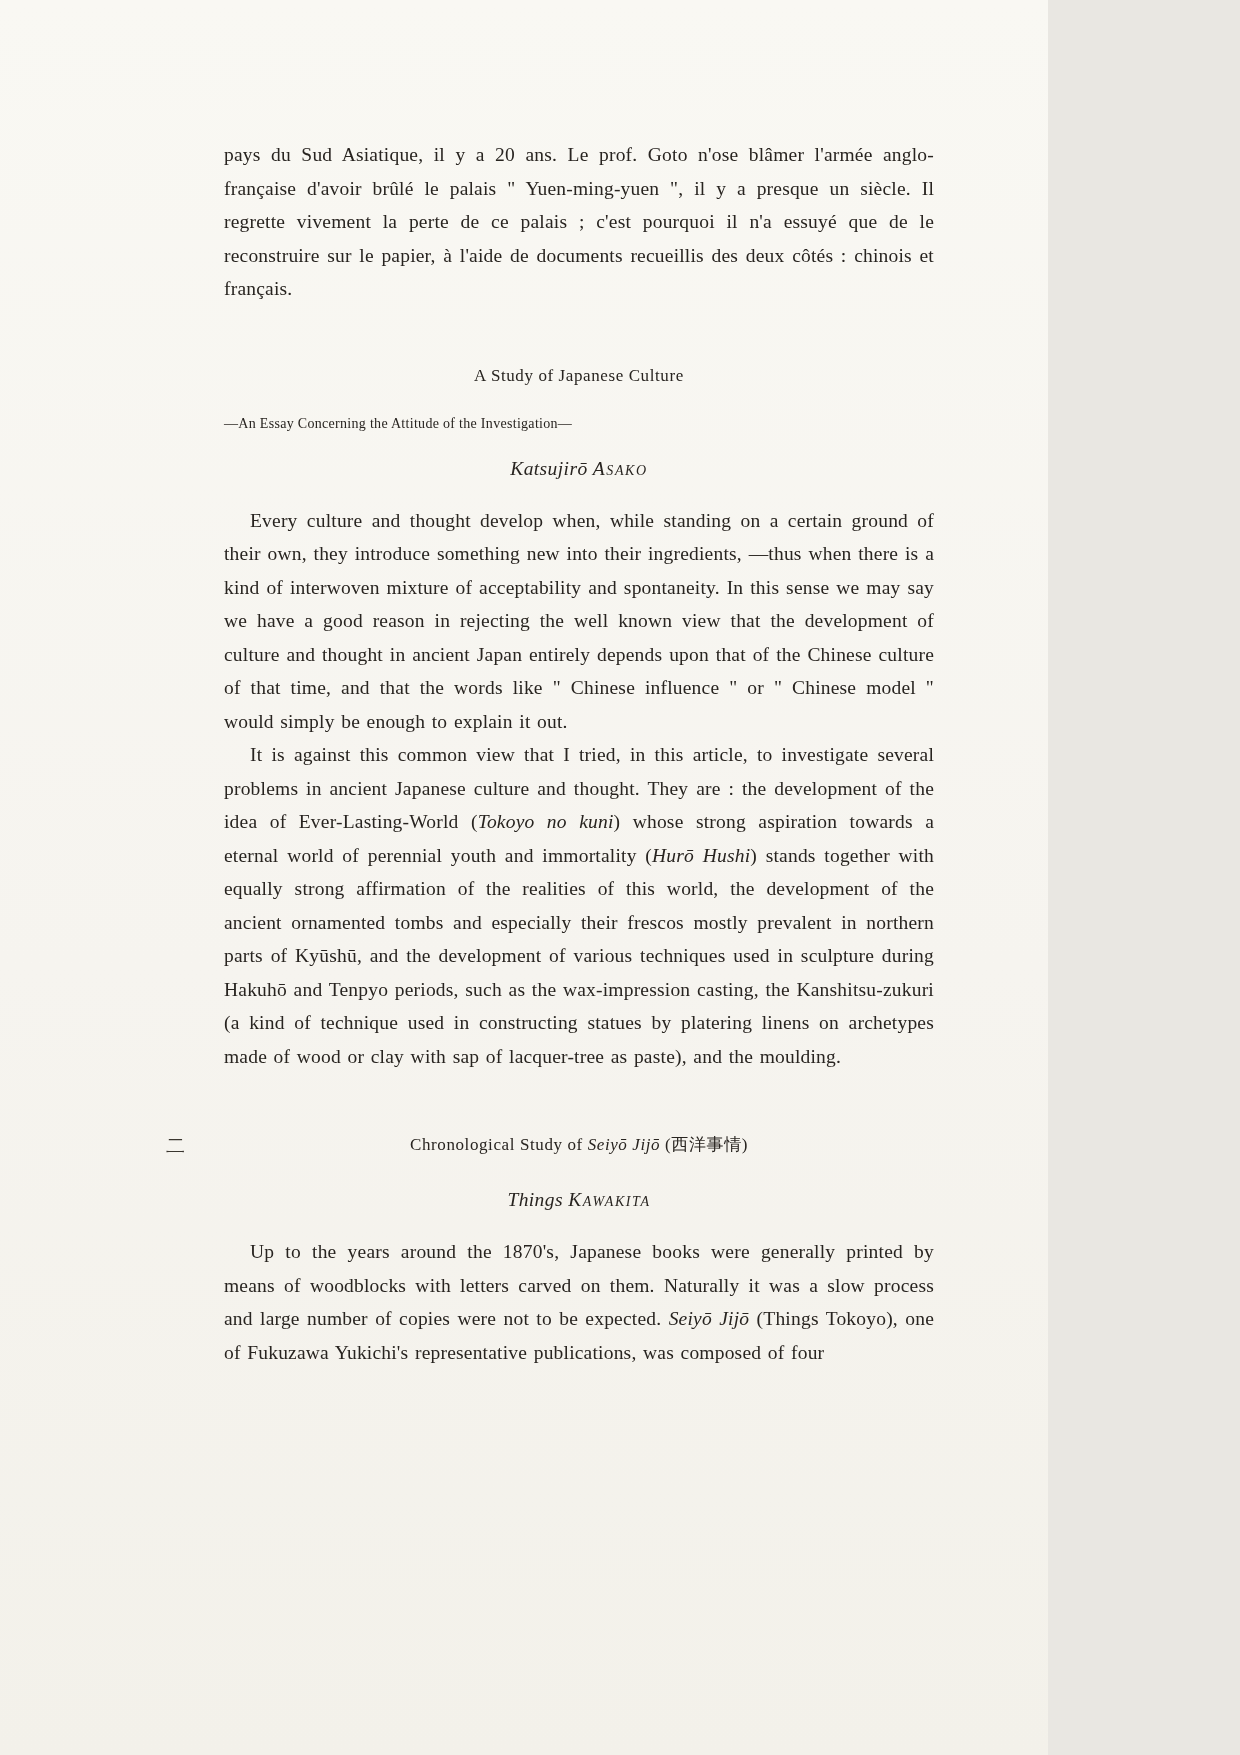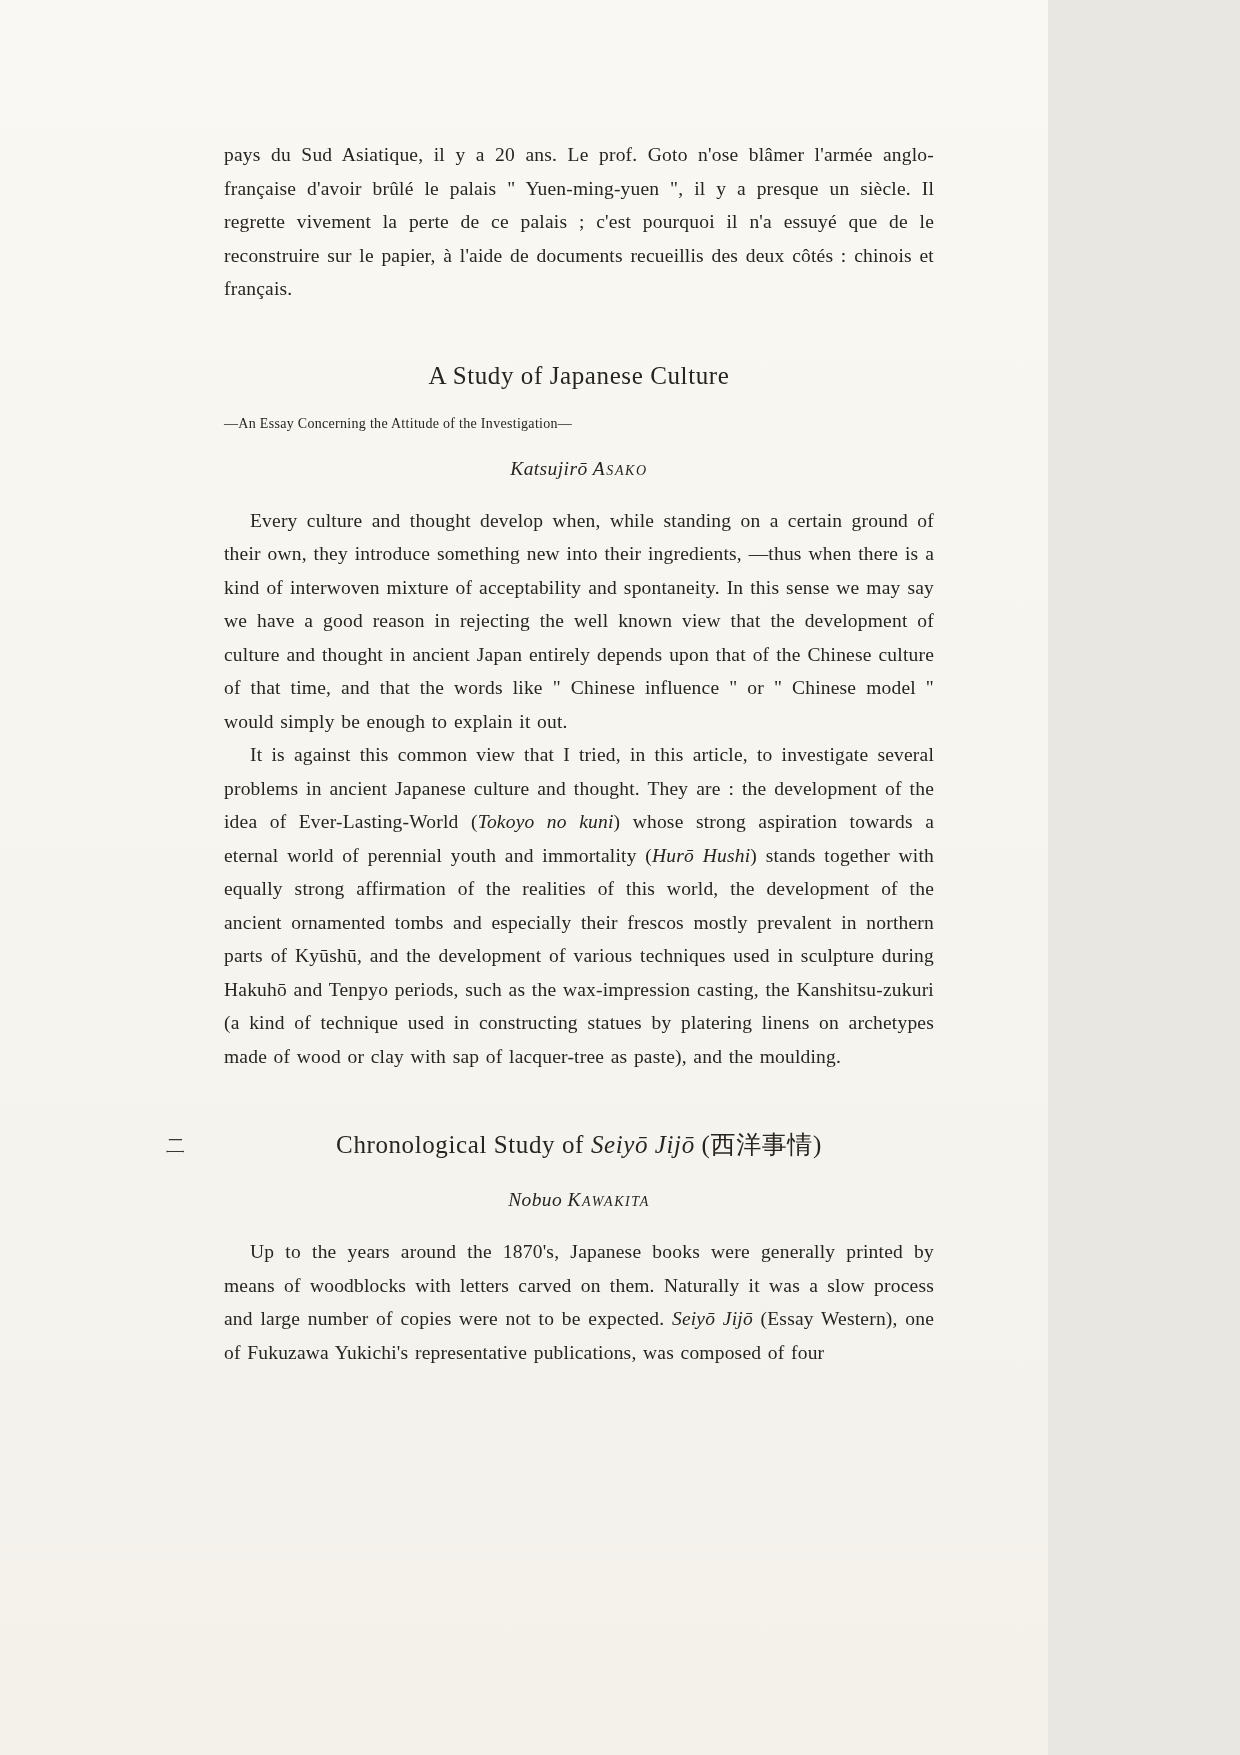--- a/index.html
+++ b/index.html
@@ -30,21 +30,21 @@
     line-height: 33.5px;
     text-align: justify;
     text-indent: 26px;
     word-spacing: 1.5px;
     letter-spacing: 0.2px;
   }
   .no-indent { text-indent: 0; }
   .section-title {
     margin: 0;
     padding: 0;
-    font-size: 25px;
+    font-size: 17px;
     font-weight: 400;
     text-align: center;
     letter-spacing: 0.6px;
     line-height: 36px;
   }
   .gap-title1 { margin-top: 52px; }
   .gap-title2 { margin-top: 54px; }
   .subtitle {
     margin-top: 22px;
     font-size: 14px;
@@ -91,19 +91,19 @@
       <p class="body-para gap-para">Every culture and thought develop when, while standing on a certain ground of their own, they introduce something new into their ingredients, —thus when there is a kind of interwoven mixture of acceptability and spontaneity.  In this sense we may say we have a good reason in rejecting the well known view that the development of culture and thought in ancient Japan entirely depends upon that of the Chinese culture of that time, and that the words like " Chinese influence " or " Chinese model " would simply be enough to explain it out.</p>
 
       <p class="body-para"><span>It is against this common view that I tried, in this article, to investigate several problems in ancient Japanese culture and thought.  They are : the development of the idea of Ever-Lasting-World (</span><em>Tokoyo no kuni</em><span>) whose strong aspiration towards a eternal world of perennial youth and immortality (</span><em>Hurō Hushi</em><span>) stands together with equally strong affirmation of the realities of this world, the development of the ancient ornamented tombs and especially their frescos mostly prevalent in northern parts of Kyūshū, and the development of various techniques used in sculpture during Hakuhō and Tenpyo periods, such as the wax-impression casting, the Kanshitsu-zukuri (a kind of technique used in constructing statues by platering linens on archetypes made of wood or clay with sap of lacquer-tree as paste), and the moulding.</span></p>
     </section>
 
     <section class="section2">
       <div class="margin-note">二</div>
 
       <h1 class="section-title gap-title2"><span>Chronological Study of </span><em>Seiyō Jijō</em><span> (西洋事情)</span></h1>
 
-      <div class="author-line"><span>Nobuo</span> <span class="smallcaps">Kawakita</span></div>
+      <div class="author-line"><span>Things</span> <span class="smallcaps">Kawakita</span></div>
 
-      <p class="body-para gap-para"><span>Up to the years around the 1870's, Japanese books were generally printed by means of woodblocks with letters carved on them.  Naturally it was a slow process and large number of copies were not to be expected.  </span><em>Seiyō Jijō</em><span> (Essay Western), one of Fukuzawa Yukichi's representative publications, was composed of four</span></p>
+      <p class="body-para gap-para"><span>Up to the years around the 1870's, Japanese books were generally printed by means of woodblocks with letters carved on them.  Naturally it was a slow process and large number of copies were not to be expected.  </span><em>Seiyō Jijō</em><span> (Things Tokoyo), one of Fukuzawa Yukichi's representative publications, was composed of four</span></p>
     </section>
 
   </div>
 </div>
 
 </body></html>

